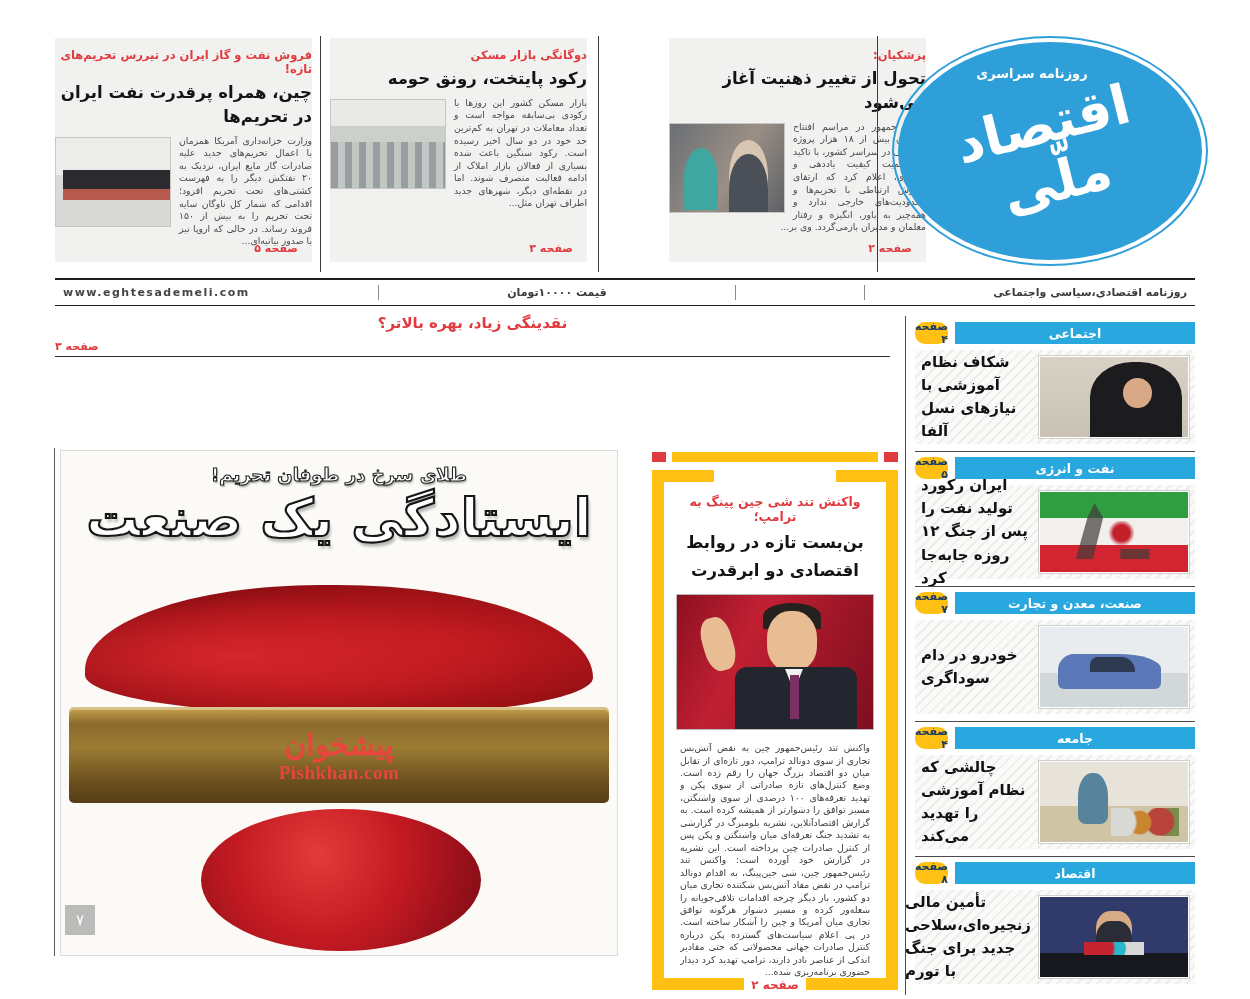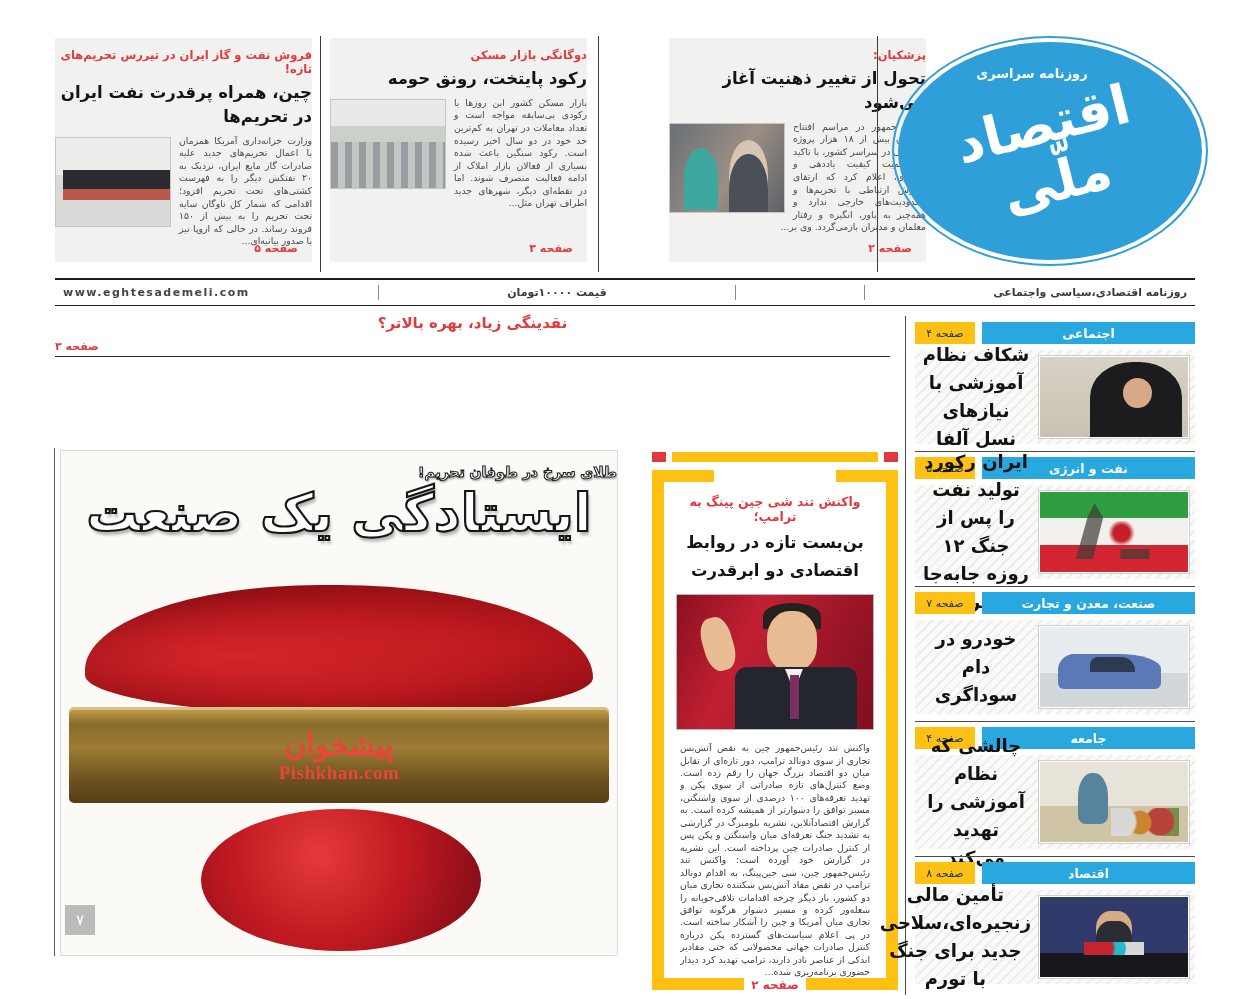--- a/index.html
+++ b/index.html
@@ -34,21 +34,21 @@
   .lead-kicker{text-align:center;font-size:15px;font-weight:bold;color:#e0393e;margin-bottom:8px;}
   .lead-head{text-align:center;font-size:40px;font-weight:bold;color:#111;line-height:1.35;margin:0;white-space:nowrap;}
   .lead-red{color:#e0393e;}
   .lead-page{text-align:left;font-size:11px;font-weight:bold;color:#e0393e;margin:2px 0 3px;}
   .lead-rule{border-top:1.5px solid #2a2a2a;}
   .vline-main{position:absolute;left:905px;top:316px;height:679px;width:1px;background:#4a4a4a;}
   .edge-line{position:absolute;left:54px;top:448px;height:508px;width:1px;background:#5a5a5a;}
   
   .feature{position:absolute;left:60px;top:450px;width:558px;height:506px;background:#fbfaf7;
         border:1px solid #dcdcda;box-sizing:border-box;overflow:hidden;}
-  .f-overline{margin-top:13px;font-size:14px;font-weight:bold;color:#fff;
+  .f-overline{margin-top:13px;text-align:center;font-size:18px;font-weight:bold;color:#fff;
         -webkit-text-stroke:1.1px #222;text-shadow:1px 2px 2px rgba(0,0,0,.35);}
   .f-title{text-align:center;font-size:52px;font-weight:bold;color:#fff;line-height:1.15;margin-top:4px;
         -webkit-text-stroke:2.2px #161616;text-shadow:2px 4px 3px rgba(0,0,0,.28);}
   .f-art{position:absolute;left:0;right:0;top:128px;bottom:0;font-family:Liberation Serif, serif;}
   .f-threads{position:absolute;left:24px;right:24px;top:6px;height:130px;
         border-radius:48% 52% 46% 54%/68% 74% 30% 32%;
         background:radial-gradient(ellipse at 30% 55%,#d4252b,transparent 60%),
                    radial-gradient(ellipse at 70% 45%,#c01a20,transparent 65%),
                    radial-gradient(ellipse at 50% 60%,#b3151b 20%,#991015 60%,#7c0b10 100%);}
   .f-tray{position:absolute;left:8px;right:8px;top:128px;height:96px;border-radius:5px;
@@ -77,27 +77,27 @@
   .xi-tie{position:absolute;left:113px;top:80px;width:9px;height:44px;background:#7c2f63;}
   .xi-hand{position:absolute;left:26px;top:22px;width:30px;height:54px;background:#e9bd93;border-radius:40%;transform:rotate(-16deg);}
   .c-body{font-size:9.3px;line-height:1.34;text-align:justify;color:#3c3c3c;margin:12px;max-height:284px;overflow:hidden;}
   .c-page{position:absolute;left:700px;top:978px;width:150px;text-align:center;
         font-size:12px;font-weight:bold;color:#e0393e;}
   
   .sitem{position:absolute;left:915px;width:280px;}
   .shead{display:flex;gap:7px;height:22px;}
   .ssection{flex:1;background:#29a8e0;color:#fff;font-weight:bold;font-size:12.5px;
         display:flex;align-items:center;justify-content:center;}
-  .spage{width:60px;background:#fdc013;color:#173a66;font-weight:normal;font-size:11px;
-        display:flex;align-items:center;justify-content:center;flex:none;}
+  .spage{width:33px;background:#fdc013;color:#173a66;font-weight:bold;font-size:11px;
+        display:flex;align-items:center;justify-content:center;flex:none;border-radius:10px;}
   .scontent{margin-top:6px;height:94px;box-sizing:border-box;display:flex;align-items:center;gap:8px;padding:6px;
         background:repeating-linear-gradient(135deg,#fafaf9 0 5px,#ededeb 5px 7px);}
   .simg{width:148px;height:80px;flex:none;position:relative;overflow:hidden;border:1px solid #ffffff;
         box-shadow:0 0 0 1px #cfcfcd;}
-  .shl{flex:1;font-size:18px;font-weight:bold;color:#121212;text-align:center;line-height:1.55;}
+  .shl{flex:1;font-size:15px;font-weight:bold;color:#121212;text-align:left;line-height:1.55;}
   .ssep{position:absolute;left:915px;width:280px;height:1px;background:#4a4a4a;}
   
   .ph{position:relative;overflow:hidden;}
   .pic-ship{background:linear-gradient(180deg,#ececea 0 42%,#d9d9d7 42% 100%);}
   .pic-ship::before{content:"";position:absolute;left:6%;right:-2%;top:36%;height:26%;background:#2b2b2f;}
   .pic-ship::after{content:"";position:absolute;left:6%;right:-2%;top:58%;height:13%;background:#b65a4e;}
   .pic-city{background:#ccd0cb;}
   .pic-city::before{content:"";position:absolute;left:0;right:0;bottom:0;height:52%;
         background:repeating-linear-gradient(90deg,#979da0 0 7px,#c3c7c4 7px 14px);}
   .pic-city::after{content:"";position:absolute;left:0;right:0;top:0;height:30%;background:rgba(240,240,238,.8);}

